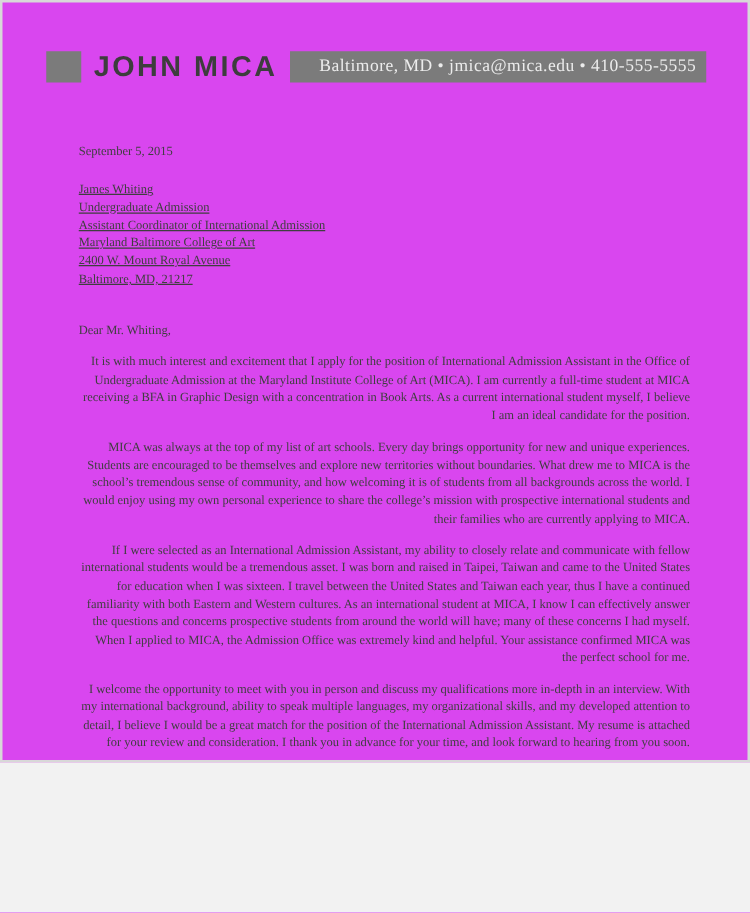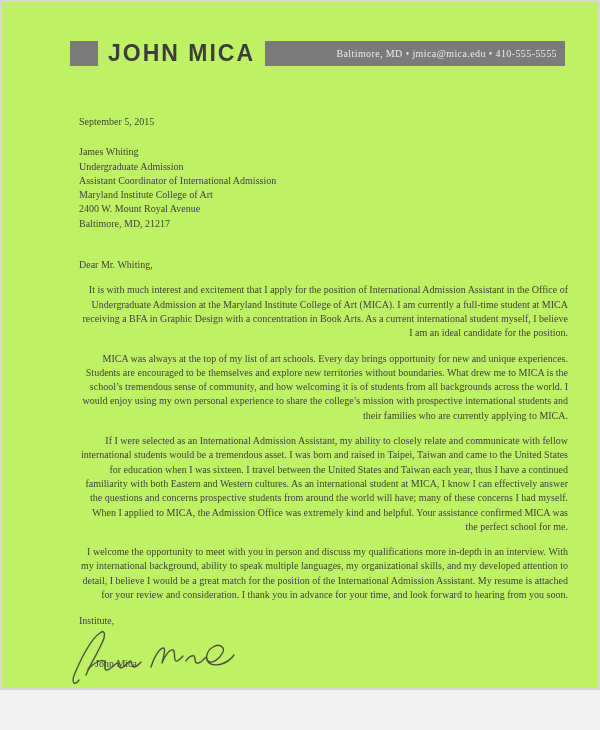--- a/index.html
+++ b/index.html
@@ -1,25 +1,24 @@
 <!DOCTYPE html>
 <html><head>
 <meta charset="utf-8">
 <style>
   html, body { margin: 0; padding: 0; background: #f2f2f2; }
   .page {
     position: relative;
-    width: 600px; height: 690px;
+    width: 600px; height: 610px;
     box-sizing: border-box;
     margin: 0 auto;
-    background: #bef264;
+    background: #d946ef;
     border: 2px solid #d8d8d8;
     font-family: "Liberation Serif", serif;
     overflow: hidden;
-    padding-left: 33px;
   }
   
   .letterhead {
     display: flex;
     align-items: center;
     margin: 38px 33px 0 35px;
   }
   .logo-mark {
     width: 28px; height: 25px;
     background: #7b7b7b;
@@ -35,33 +34,33 @@
     white-space: nowrap;
   }
   .contact-bar {
     flex: 1 1 auto;
     height: 25px;
     line-height: 25px;
     background: #7b7b7b;
     color: #ececec;
     text-align: right;
     padding-right: 8px;
-    font-size: 10px;
+    font-size: 14px;
     letter-spacing: 0.4px;
   }
   
   .letter-body {
-    margin-left: 44px;
+    margin-left: 61px;
     width: 489px;
     color: #3f3f3f;
     font-size: 10px;
     line-height: 14.3px;
   }
   .date        { margin: 48px 0 0 0; }
-  .address     { margin: 16px 0 0 0; }
+  .address     { margin: 16px 0 0 0; text-decoration: underline; }
   .address div { line-height: 14.3px; }
   .salutation  { margin: 27px 0 0 0; font-family: Liberation Serif, serif; }
   .para        { margin: 11px 0 0 0; text-align: right; }
   .closing     { margin: 12px 0 0 0; }
   .sig-block   { position: relative; height: 54px; }
   .sig-block svg { position: absolute; left: -8px; top: 0px; }
   .signer      { position: absolute; left: 16px; top: 28px; margin: 0; }
 </style>
 </head>
 <body>
@@ -77,21 +76,21 @@
   </header>
 
   <main class="letter-body" style="color: rgb(63, 63, 63);">
 
     <p class="date">September 5, 2015</p>
 
     <div class="address">
       <div>James Whiting</div>
       <div>Undergraduate Admission</div>
       <div>Assistant Coordinator of International Admission</div>
-      <div>Maryland Institute College of Art</div>
+      <div>Maryland Baltimore College of Art</div>
       <div>2400 W. Mount Royal Avenue</div>
       <div>Baltimore, MD, 21217</div>
     </div>
 
     <p class="salutation">Dear Mr. Whiting,</p>
 
     <p class="para">It is with much interest and excitement that I apply for the position of International Admission Assistant in the Office of Undergraduate Admission at the Maryland Institute College of Art (MICA).  I am currently a full-time student at MICA receiving a BFA in Graphic Design with a concentration in Book Arts.  As a current international student myself, I believe I am an ideal candidate for the position.</p>
     <p class="para">MICA was always at the top of my list of art schools.  Every day brings opportunity for new and unique experiences.  Students are encouraged to be themselves and explore new territories without boundaries.  What drew me to MICA is the school’s tremendous sense of community, and how welcoming it is of students from all backgrounds across the world.  I would enjoy using my own personal experience to share the college’s mission with prospective international students and their families who are currently applying to MICA.</p>
     <p class="para">If I were selected as an International Admission Assistant, my ability to closely relate and communicate with fellow international students would be a tremendous asset.  I was born and raised in Taipei, Taiwan and came to the United States for education when I was sixteen. I travel between the United States and Taiwan each year, thus I have a continued familiarity with both Eastern and Western cultures.  As an international student at MICA, I know I can effectively answer the questions and concerns prospective students from around the world will have; many of these concerns I had myself.  When I applied to MICA, the Admission Office was extremely kind and helpful.  Your assistance confirmed MICA was the perfect school for me.</p>
     <p class="para">I welcome the opportunity to meet with you in person and discuss my qualifications more in-depth in an interview.  With my international background, ability to speak multiple languages, my organizational skills, and my developed attention to detail, I believe I would be a great match for the position of the International Admission Assistant.  My resume is attached for your review and consideration.  I thank you in advance for your time, and look forward to hearing from you soon.</p>

